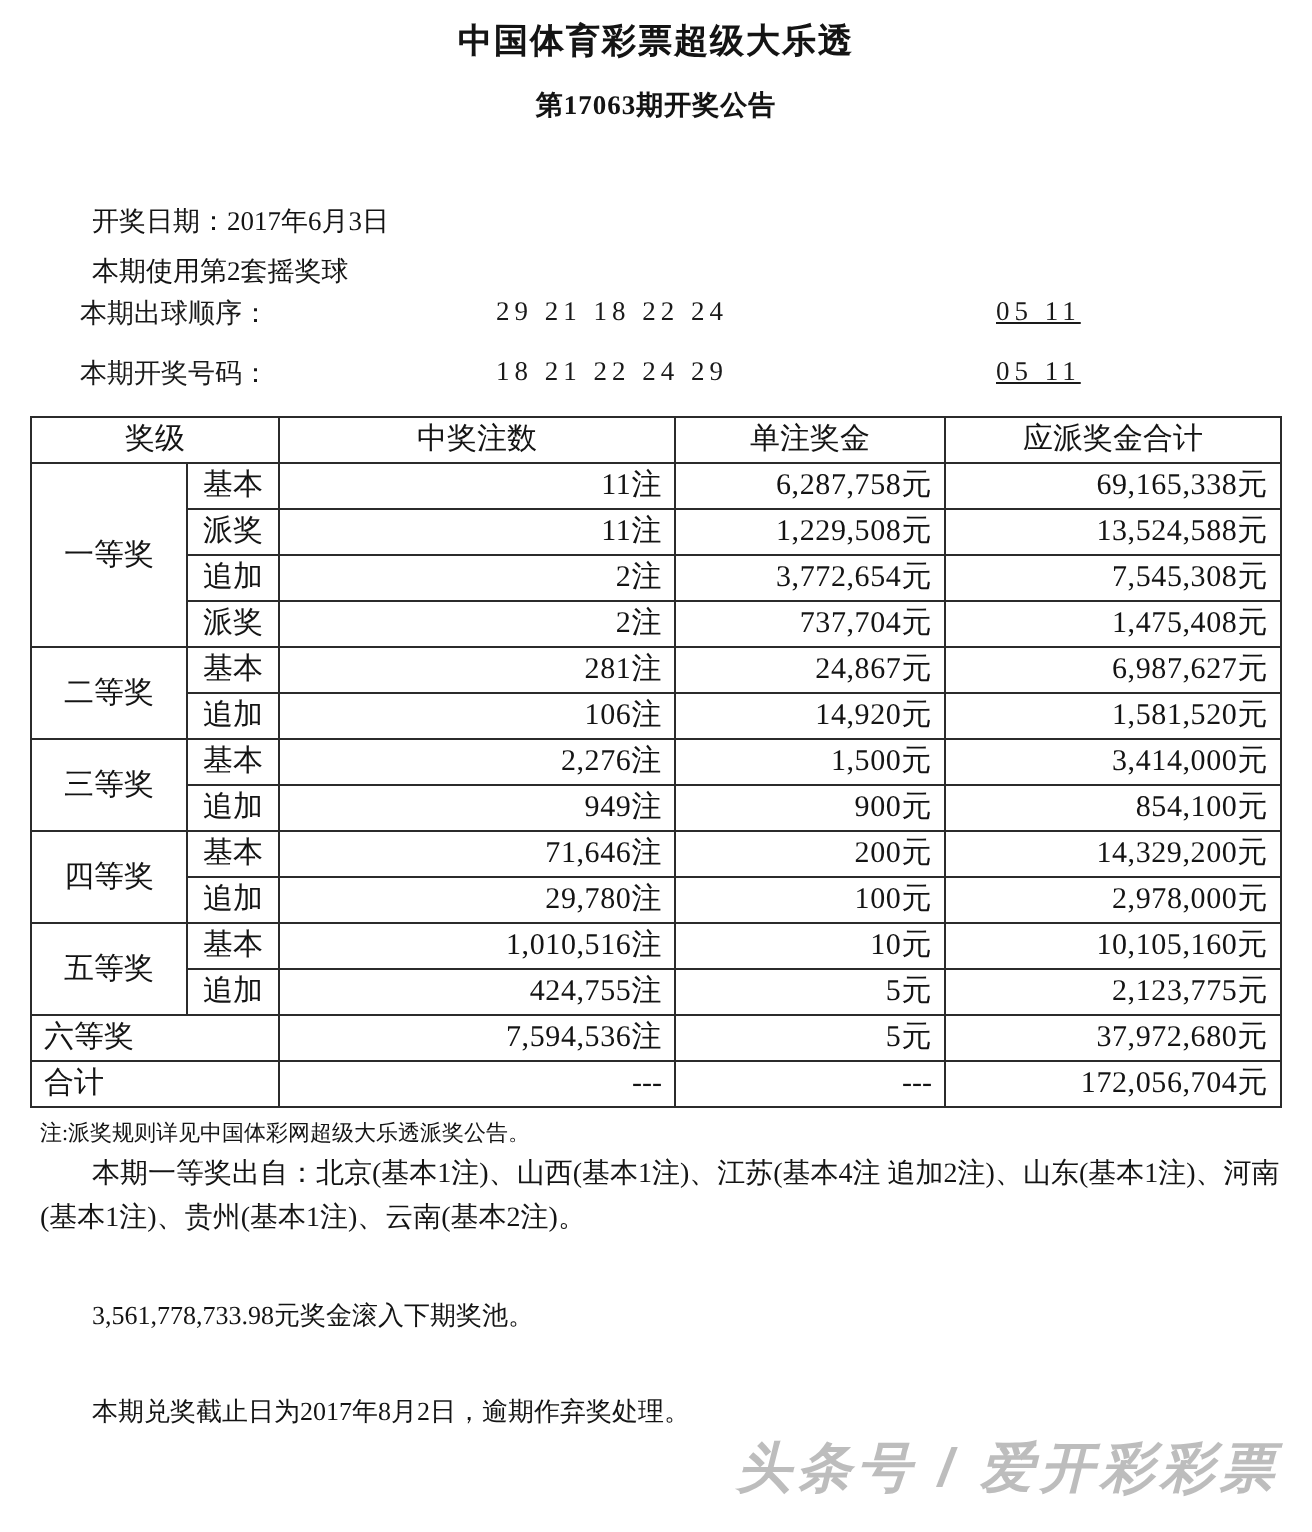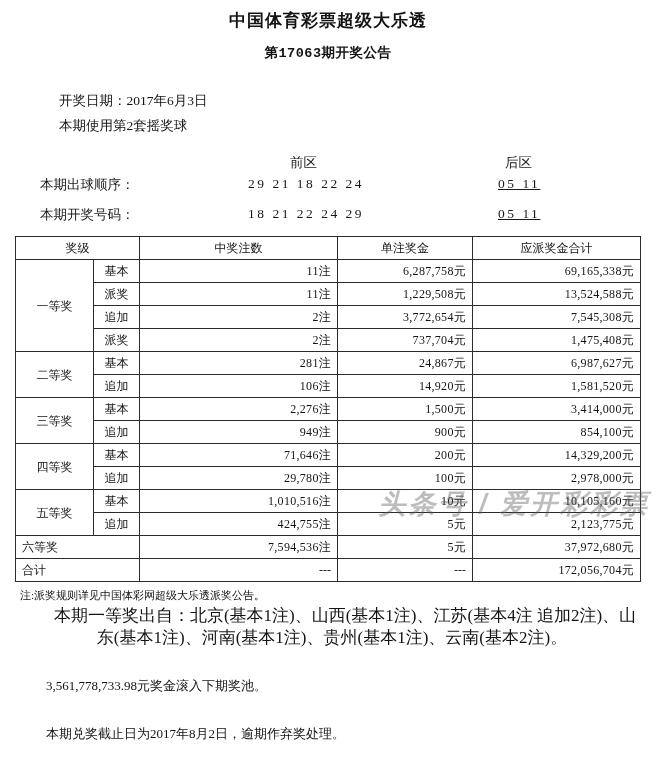--- a/index.html
+++ b/index.html
@@ -12,46 +12,45 @@
     background: #ffffff;
     font-family: "Liberation Serif", "DejaVu Serif", serif;
     color: #1a1a1a;
     position: relative;
     overflow: hidden;
   }
 
   .page {
     position: relative;
     width: 656px;
-    height: 536px;
+    height: 766px;
   }
 
   
   .doc-title {
     text-align: center;
     font-size: 17px;
     font-weight: bold;
     letter-spacing: 1px;
     padding-top: 9px;
     color: #141414;
   }
   .doc-subtitle {
     text-align: center;
     font-size: 13.5px;
     font-weight: bold;
     letter-spacing: 0.5px;
     padding-top: 12px;
     color: #141414;
-    font-family: Liberation Mono, monospace;
   }
 
   
   .meta-block {
-    margin-top: 26px;
-    padding-left: 59px;
+    margin-top: 36px;
+    padding-left: 46px;
   }
   .meta-line {
     font-size: 13.5px;
     line-height: 25px;
     color: #141414;
     white-space: nowrap;
   }
 
   
   .zones {
@@ -105,21 +104,21 @@
     font-weight: bold;
     margin-top: 4px;
     margin-bottom: 7px;
   }
 
   
   table.prize {
     border-collapse: collapse;
     margin: 0 auto;
     width: 625px;
-    font-size: 12px;
+    font-size: 15px;
     table-layout: fixed;
     padding-left: 40px;
   }
   table.prize th,
   table.prize td {
     border: 1px solid #2b2b2b;
     padding: 1px 6px;
     height: 20px;
     line-height: 18px;
     color: #141414;
@@ -155,39 +154,38 @@
     margin-top: 5px;
     padding-left: 20px;
     padding-right: 12px;
   }
   .note-small {
     font-size: 11px;
     line-height: 16px;
     color: #141414;
   }
   .note-para {
-    font-size: 17px;
+    font-size: 14px;
     line-height: 22px;
     color: #141414;
     text-indent: 26px;
     margin-top: 2px;
-    text-align: center;
   }
   .note-line {
     font-size: 13px;
     line-height: 22px;
     color: #141414;
     margin-top: 26px;
     padding-left: 26px;
   }
 
   
   .watermark {
     position: absolute;
-    right: 6px;
+    right: 16px;
     bottom: 14px;
     font-size: 27px;
     font-style: italic;
     font-weight: bold;
     font-family: "Liberation Sans", "DejaVu Sans", sans-serif;
     color: rgba(90, 90, 90, 0.40);
     letter-spacing: 3px;
     white-space: nowrap;
     pointer-events: none;
   }
@@ -198,24 +196,20 @@
 <div class="page">
 
   <div class="doc-title">中国体育彩票超级大乐透</div>
   <div class="doc-subtitle">第17063期开奖公告</div>
 
   <div class="meta-block">
     <div class="meta-line">开奖日期：2017年6月3日</div>
     <div class="meta-line">本期使用第2套摇奖球</div>
   </div>
 
-  <div class="zones">
-    <span class="zone-front">前区</span>
-    <span class="zone-back">后区</span>
-  </div>
 
   <div class="ball-row">
     <span class="ball-label">本期出球顺序：</span>
     <span class="ball-front">29 21 18 22 24</span>
     <span class="ball-back">05 11</span>
   </div>
 
   <div class="ball-row">
     <span class="ball-label">本期开奖号码：</span>
     <span class="ball-front">18 21 22 24 29</span>

